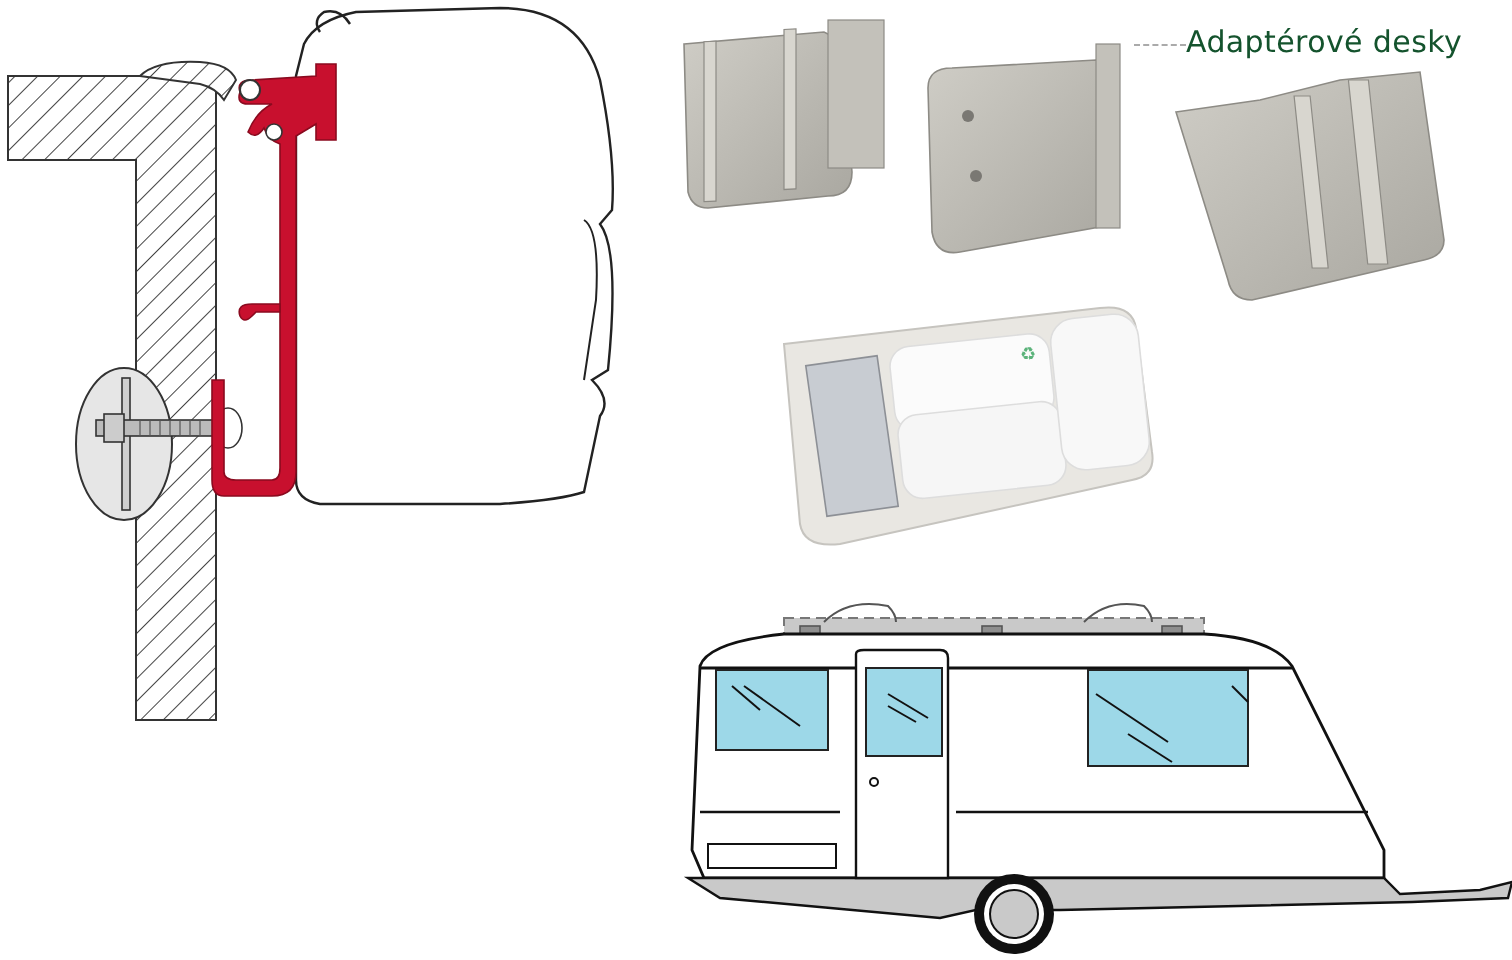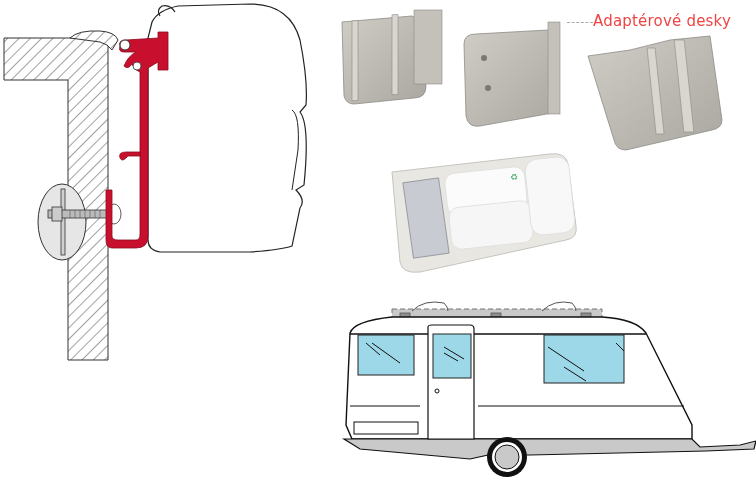--- a/index.html
+++ b/index.html
@@ -1,19 +1,19 @@
 <!DOCTYPE html>
 <html><head>
 <meta charset="utf-8">
 <style>
   html,body{margin:0;padding:0;background:#ffffff;}
   body{width:756px;height:480px;position:relative;overflow:hidden;font-family:"DejaVu Sans",sans-serif;}
   .abs{position:absolute;}
   svg{display:block;}
-  .label{position:absolute;left:593px;top:12px;font-size:15px;color:#ef4444;white-space:nowrap;letter-spacing:0.2px;}
+  .label{position:absolute;left:593px;top:12px;font-size:15px;color:#14532d;white-space:nowrap;letter-spacing:0.2px;}
   .leader{position:absolute;left:567px;top:22px;width:26px;height:0;border-top:1px dashed #aaaaaa;}
 </style>
 </head>
 <body>
 
 <div class="leader"></div>
 <div class="label">Adaptérové desky</div>
 
 <svg class="abs" style="left:0;top:0" width="320" height="380" viewBox="0 0 320 380">
   <defs>

